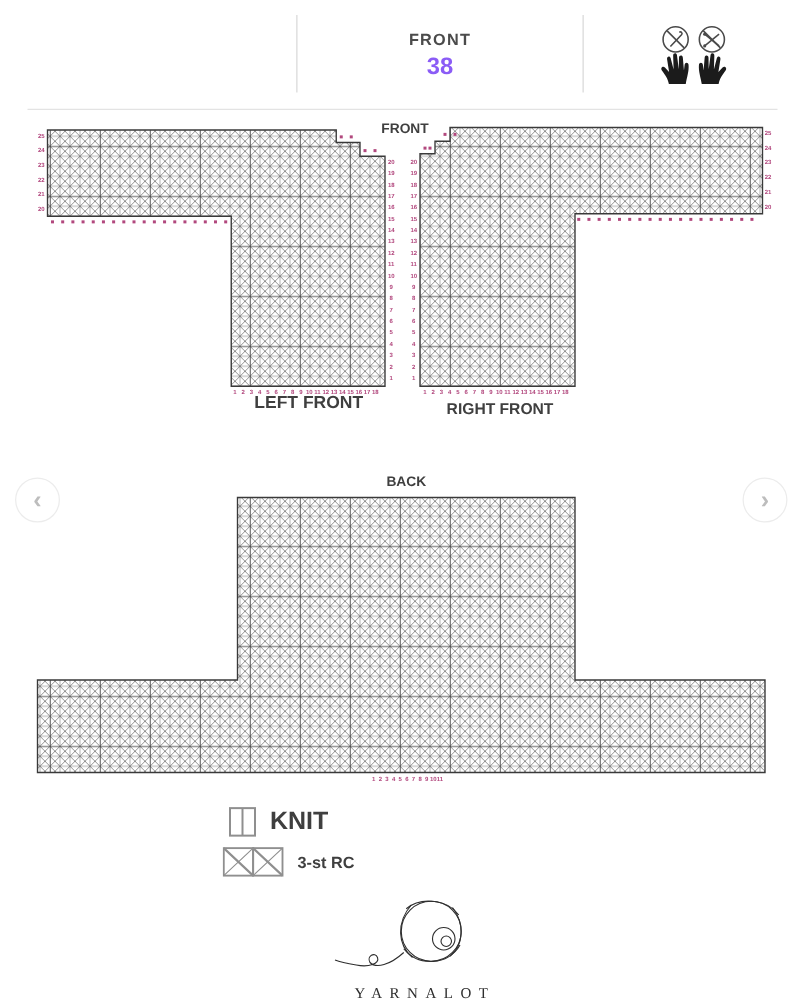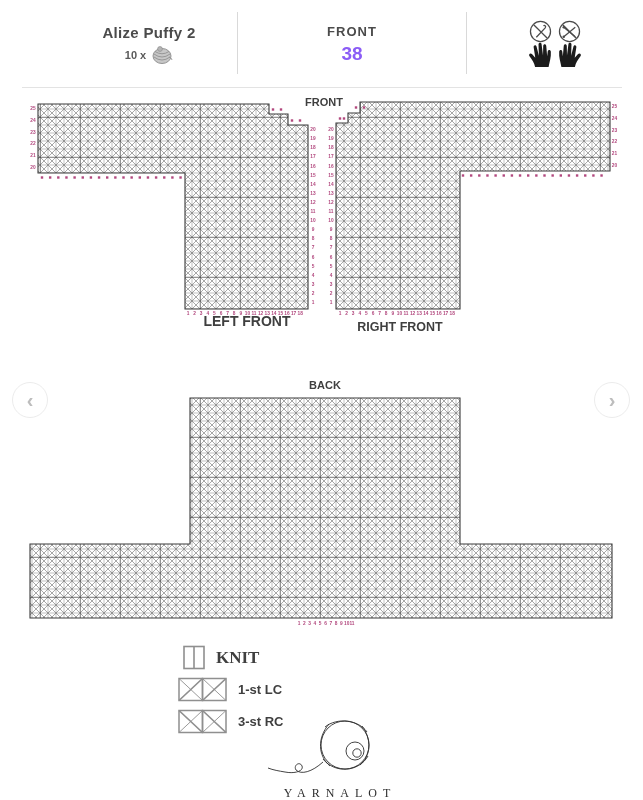--- a/index.html
+++ b/index.html
@@ -29,45 +29,33 @@
   
   .nav-btn{position:absolute;top:382px;width:34px;height:34px;border:1.5px solid #ececec;
            border-radius:50%;background:#fff;display:flex;align-items:center;justify-content:center;
            color:#bdbdbd;font-size:20px;font-weight:bold;cursor:pointer;line-height:1;
            font-family:"Liberation Sans",sans-serif;}
   #nav-prev{left:12px;} #nav-next{left:594px;}
   
   #legend{position:absolute;left:178px;top:645px;}
   .leg-row{display:flex;align-items:center;margin-bottom:7px;}
   .leg-label{color:#3f3f3f;font-weight:bold;margin-left:10px;}
-  .leg-label.big{font-size:17px;font-family:Liberation Serif, serif;}
+  .leg-label.big{font-size:20px;}
   .leg-label.small{font-size:13px;}
   
   #logo{position:absolute;left:262px;top:714px;width:150px;text-align:center;}
   #brand{font-family:"Liberation Serif",serif;font-size:12px;color:#2e2e2e;
          letter-spacing:6px;margin-top:2px;padding-left:6px;}
 </style>
 </head>
 <body>
 
 <div id="page">
 
   <div id="header">
-    <div class="hdr-sec" id="hdr-yarn">
-      <div class="yarn-name">Alize Puffy 2</div>
-      <div class="yarn-count-row">
-        <span class="yarn-count">10 x</span>
-        <svg width="22" height="20" viewBox="0 0 22 20">
-          <ellipse cx="11" cy="11" rx="9" ry="7.5" fill="#c7c7c7" stroke="#949494" stroke-width="1"></ellipse>
-          <path d="M3,9 Q11,15 19,9 M3,12 Q11,18 19,12 M4,6.5 Q11,11 18,6.5" fill="none" stroke="#8a8a8a" stroke-width="0.8"></path>
-          <circle cx="9" cy="4" r="2.4" fill="#b5b5b5" stroke="#949494" stroke-width="0.8"></circle>
-          <path d="M18,12 q3,1 3,3" stroke="#949494" stroke-width="0.9" fill="none"></path>
-        </svg>
-      </div>
-    </div>
     <div class="hdr-div" id="hdr-div1"></div>
     <div class="hdr-sec" id="hdr-size">
       <div class="size-label">FRONT</div>
       <div class="size-value">38</div>
     </div>
     <div class="hdr-div" id="hdr-div2"></div>
     <div class="hdr-sec" id="hdr-icons">
       <div class="circ-icons">
         <svg width="23" height="23" viewBox="-11 -11 22 22">
           <circle r="9.6" fill="none" stroke="#4a4a4a" stroke-width="1.2"></circle>
@@ -286,29 +274,20 @@
       <svg width="28" height="25" viewBox="0 0 28 25">
         <rect x="6" y="1.5" width="20" height="22" fill="none" stroke="#8f8f8f" stroke-width="1.6"></rect>
         <line x1="16" y1="1.5" x2="16" y2="23.5" stroke="#8f8f8f" stroke-width="1.6"></line>
       </svg>
       <span class="leg-label big">KNIT</span>
     </div>
     <div class="leg-row">
       <svg width="50" height="25" viewBox="0 0 50 25">
         <rect x="1" y="1.5" width="23.5" height="22" fill="none" stroke="#8f8f8f" stroke-width="1.5"></rect>
         <rect x="24.5" y="1.5" width="23.5" height="22" fill="none" stroke="#8f8f8f" stroke-width="1.5"></rect>
-        <path d="M1,23.5 L24.5,1.5 M24.5,23.5 L48,1.5" stroke="#8f8f8f" stroke-width="1.7" fill="none"></path>
-        <path d="M1,1.5 L24.5,23.5 M24.5,1.5 L48,23.5" stroke="#8f8f8f" stroke-width="0.9" fill="none"></path>
-      </svg>
-      <span class="leg-label small">1-st LC</span>
-    </div>
-    <div class="leg-row">
-      <svg width="50" height="25" viewBox="0 0 50 25">
-        <rect x="1" y="1.5" width="23.5" height="22" fill="none" stroke="#8f8f8f" stroke-width="1.5"></rect>
-        <rect x="24.5" y="1.5" width="23.5" height="22" fill="none" stroke="#8f8f8f" stroke-width="1.5"></rect>
         <path d="M1,1.5 L24.5,23.5 M24.5,1.5 L48,23.5" stroke="#8f8f8f" stroke-width="1.7" fill="none"></path>
         <path d="M1,23.5 L24.5,1.5 M24.5,23.5 L48,1.5" stroke="#8f8f8f" stroke-width="0.9" fill="none"></path>
       </svg>
       <span class="leg-label small">3-st RC</span>
     </div>
   </div>
 
   <div id="logo">
     <svg width="140" height="66" viewBox="0 0 140 66">
       <g fill="none" stroke="#2f2f2f" stroke-width="0.9">

